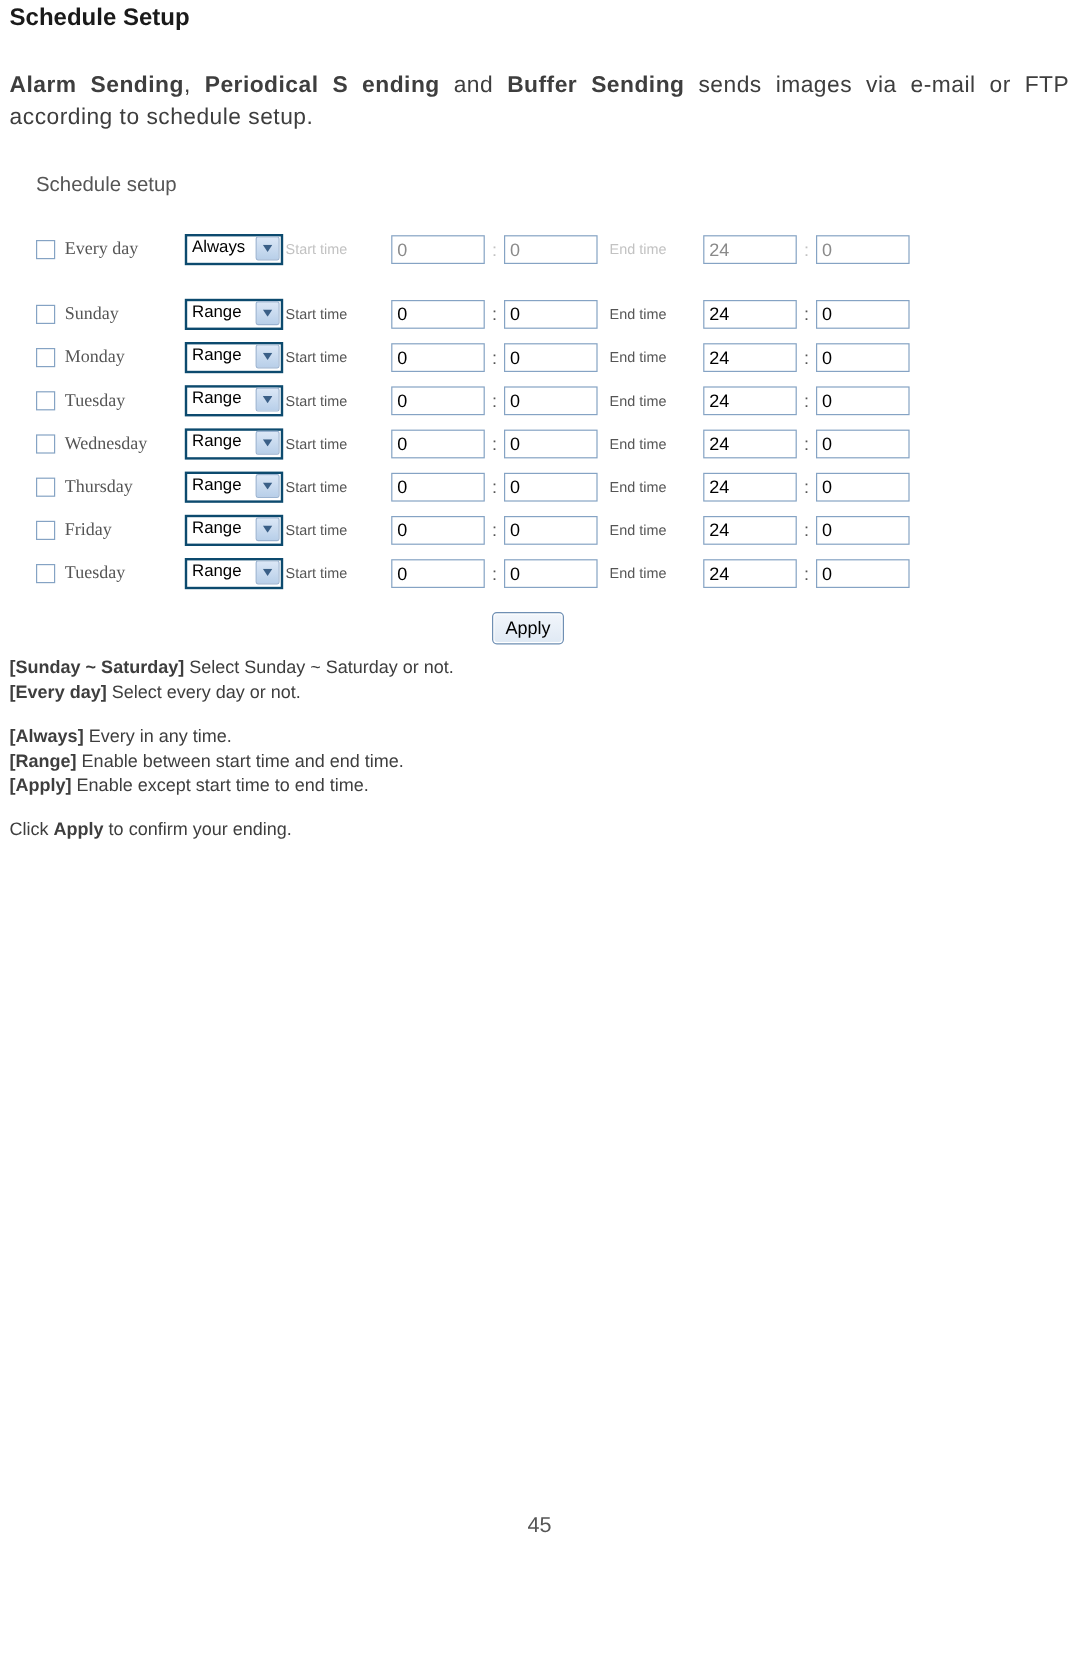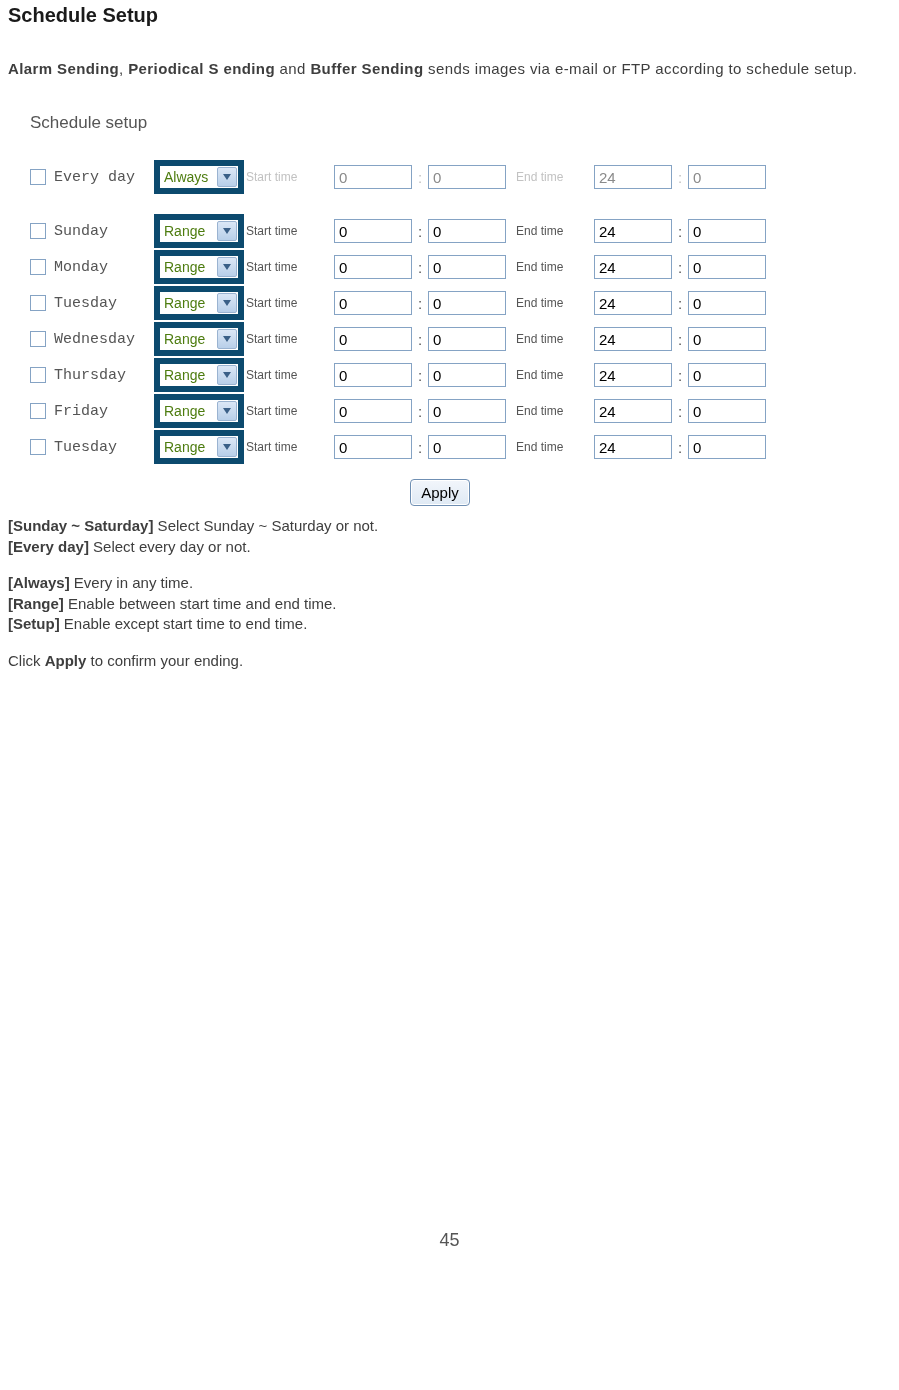--- a/index.html
+++ b/index.html
@@ -13,21 +13,21 @@
   .page {
     padding: 4px 8px 20px 8px;
   }
   .h1 {
     font-size: 20px;
     font-weight: bold;
     color: #1a1a1a;
     margin: 0 0 22px 0;
   }
   .intro {
-    font-size: 15px;
+    font-size: 19px;
     line-height: 1.35;
     letter-spacing: 0.4px;
     margin-bottom: 34px;
     text-align: justify;
     margin-top: 32px;
   }
   .intro b { font-weight: bold; }
   .form-wrap {
     margin-left: 22px;
     width: 820px;
@@ -44,37 +44,36 @@
     height: 36px;
   }
   .checkbox {
     width: 14px; height: 14px;
     border: 1px solid #85a3c4;
     background: #fff;
     margin-right: 8px;
     flex: 0 0 auto;
   }
   .day-label {
-    font-family: Liberation Mono, monospace;
+    font-family: Liberation Serif, serif;
     font-size: 15px;
     color: #555;
     width: 100px;
     flex: 0 0 auto;
   }
   .select {
     display: inline-flex;
-    align-items: center;
-    border: 6px solid #0c4a6e;
+    border: 2px solid #0c4a6e;
     background: #fff;
     height: 22px;
     width: 74px;
     padding-left: 4px;
     font-family: Arial, sans-serif;
     font-size: 14px;
-    color: #4d7c0f;
+    color: #000000;
     margin-right: 2px;
     flex: 0 0 auto;
   }
   .select .sel-text { flex: 1; }
   .select .arrow-btn {
     width: 18px; height: 18px;
     background: linear-gradient(#dbe7f6, #b8cfe9);
     border: 1px solid #9ab3d1;
     border-radius: 2px;
     display: flex; align-items: center; justify-content: center;
@@ -350,19 +349,19 @@
       <div class="apply-btn">Apply</div>
     </div>
   </div>
 
   <div class="desc-block">
     <p><b>[Sunday ~ Saturday]</b><span> Select Sunday ~ Saturday or not.</span></p>
     <p><b>[Every day]</b><span> Select every day or not.</span></p>
     <div class="sp"></div>
     <p><b>[Always]</b><span> Every in any time.</span></p>
     <p><b>[Range]</b><span> Enable between start time and end time.</span></p>
-    <p><b>[Setup]</b><span> Enable except start time to end time.</span></p>
+    <p><b>[Apply]</b><span> Enable except start time to end time.</span></p>
     <div class="sp"></div>
     <p><span>Click </span><b>Apply</b><span> to confirm your ending.</span></p>
   </div>
 
   <div class="page-num">45</div>
 </div>
 
 </body></html>

